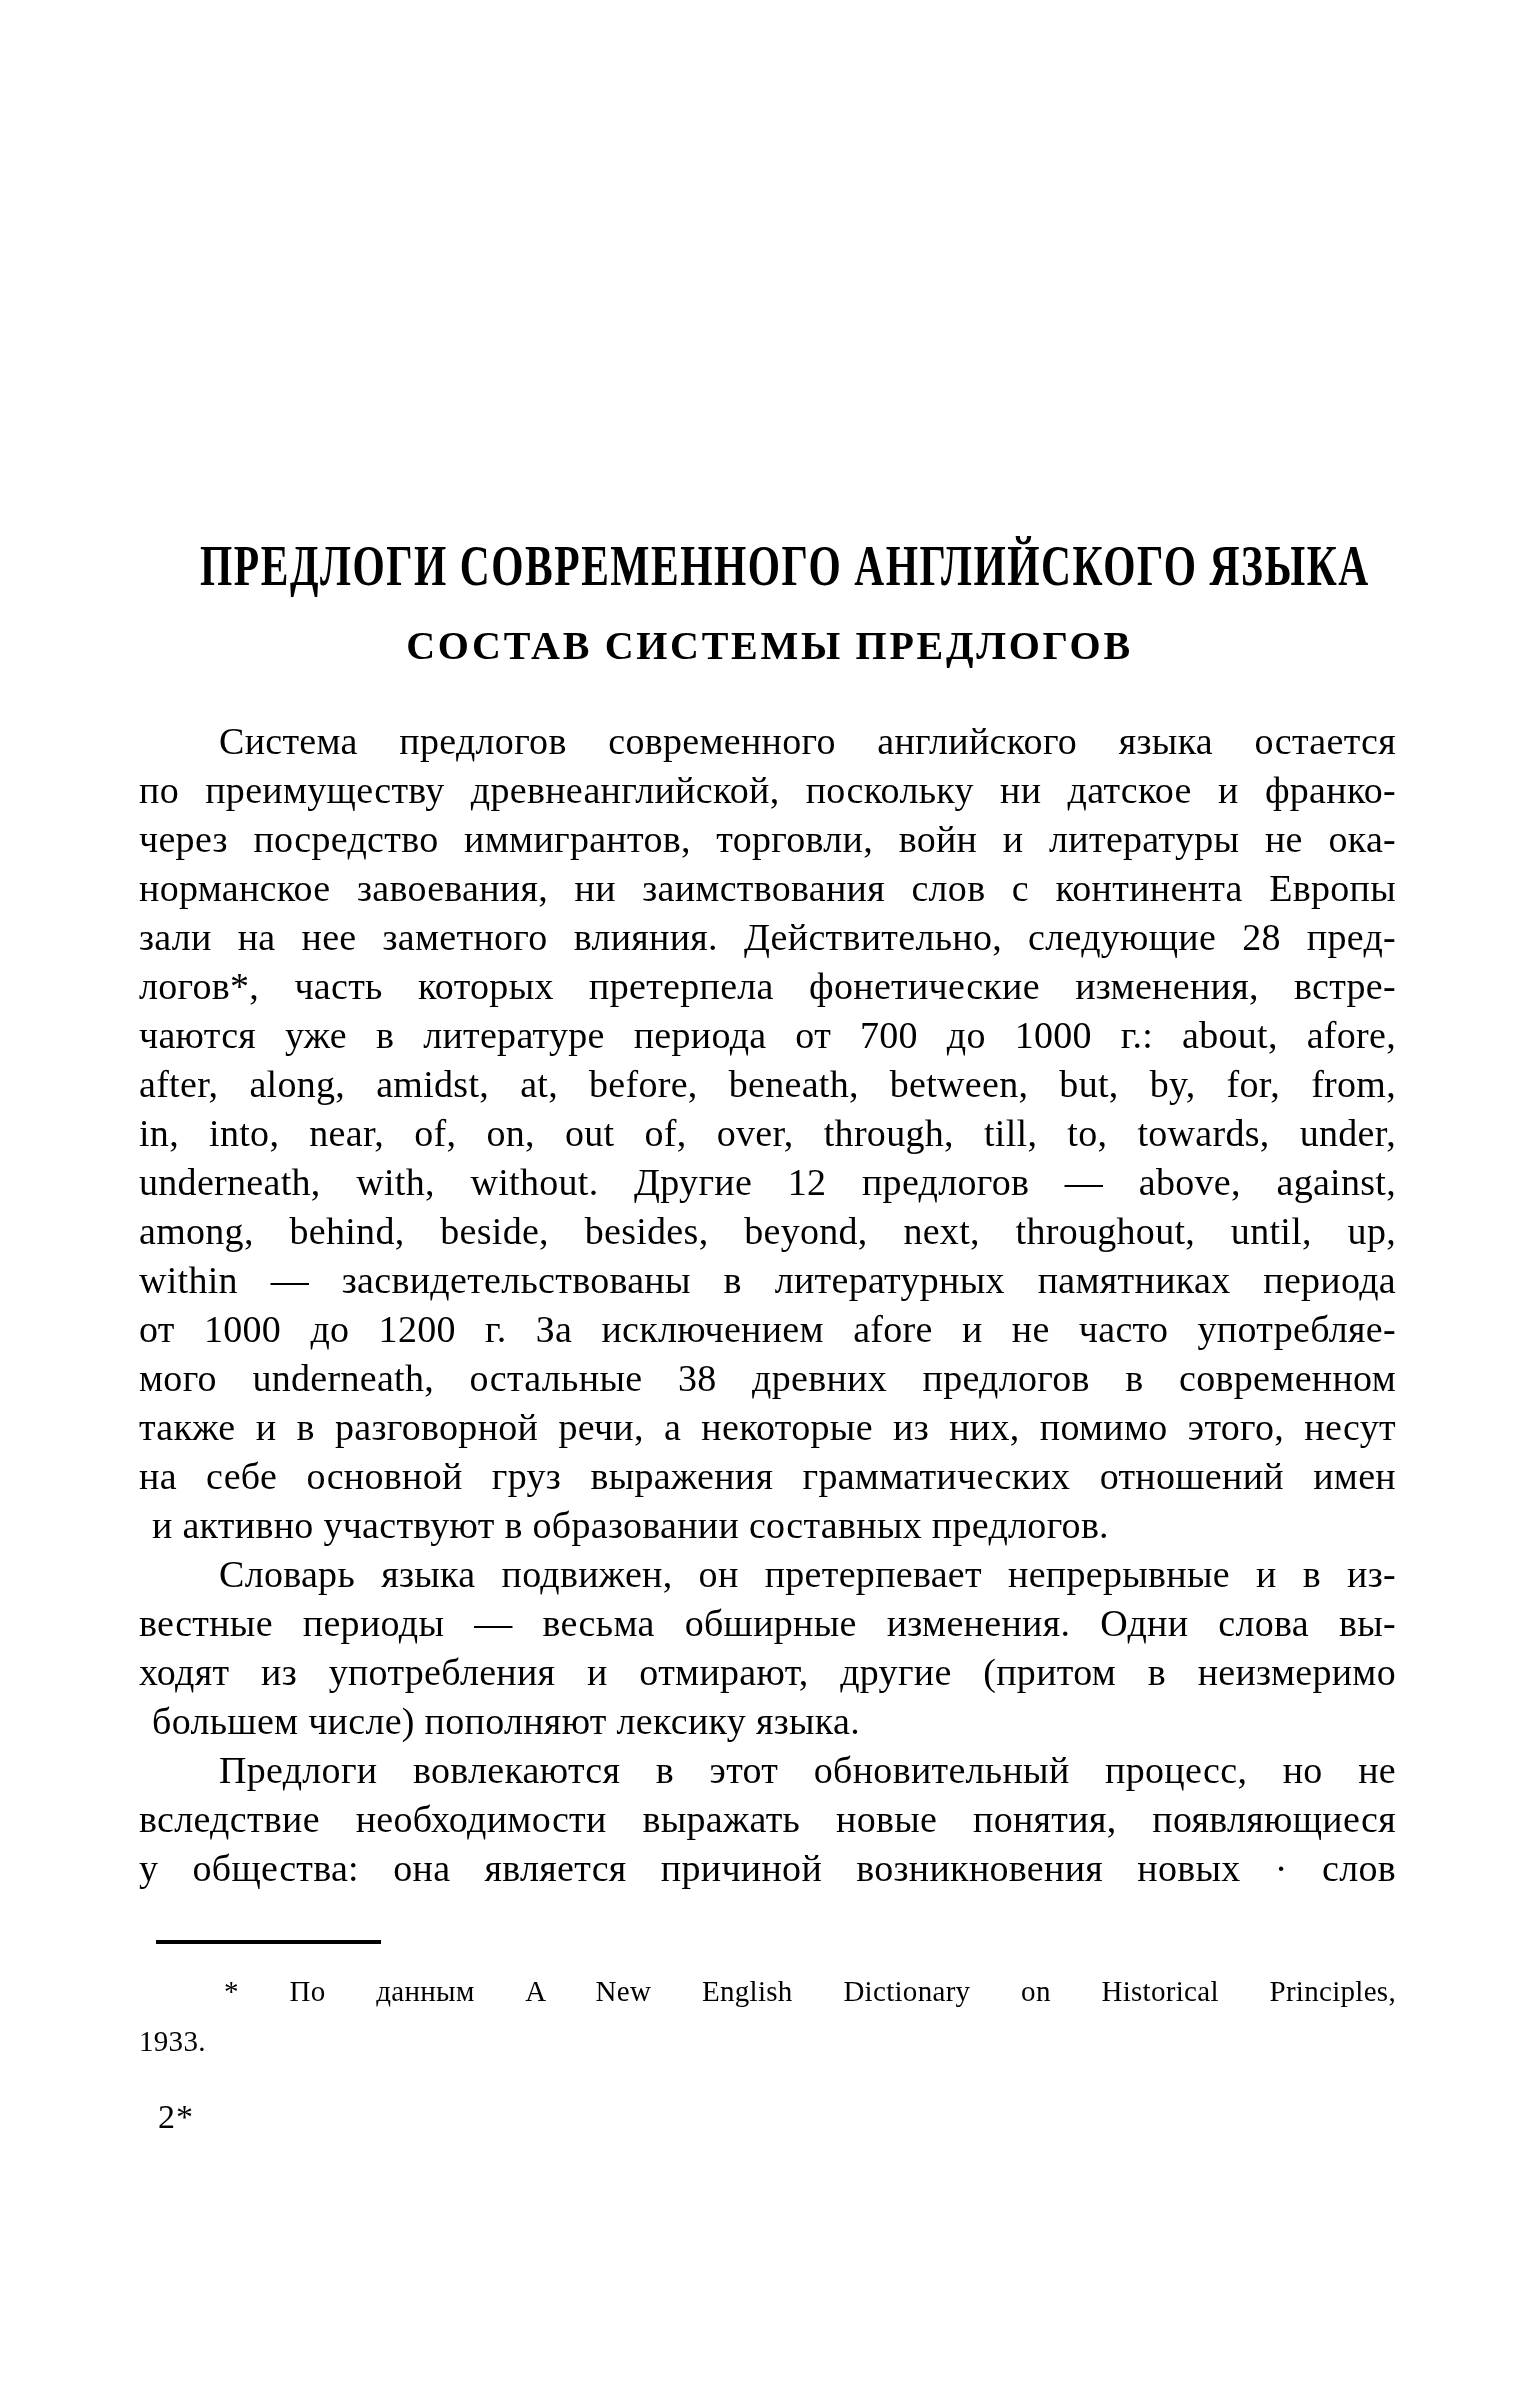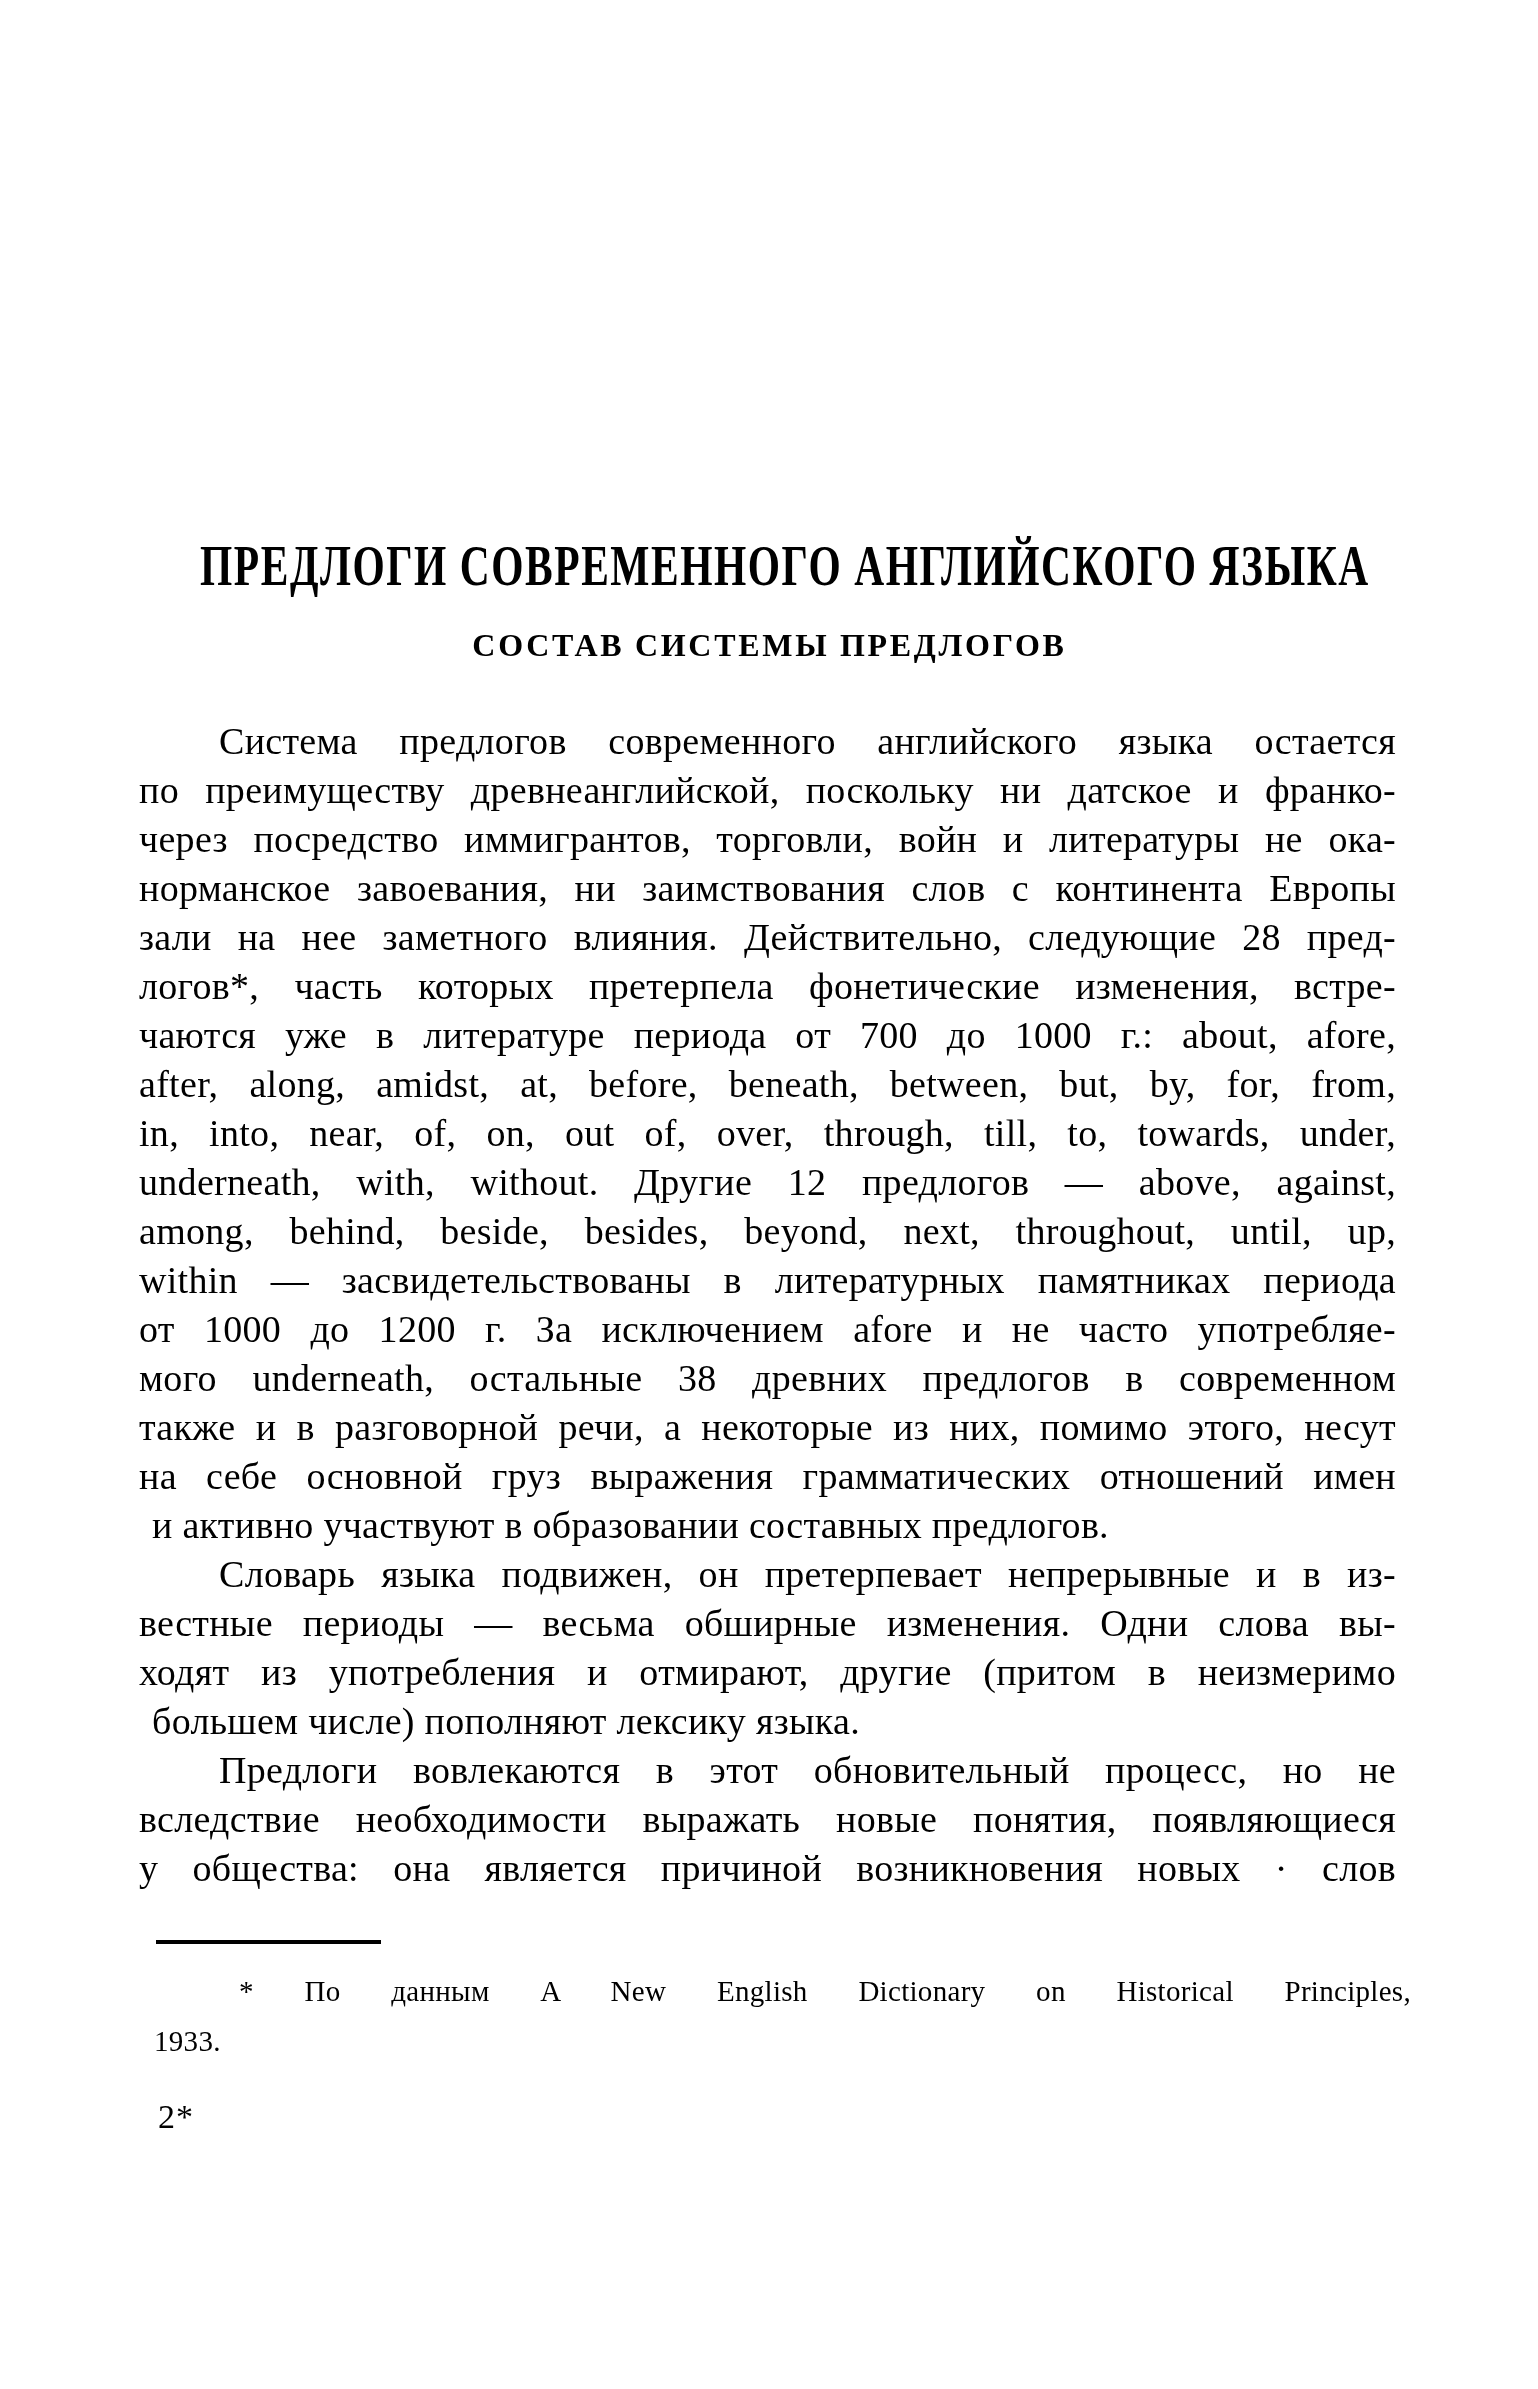--- a/index.html
+++ b/index.html
@@ -25,21 +25,21 @@
     letter-spacing: 2.1px;
     text-align: center;
     white-space: nowrap;
     transform: scaleX(0.74);
     transform-origin: 50% 0;
   }
   .subtitle {
     position: absolute;
     top: 624px; left: 0; width: 100%;
     margin: 0;
-    font-size: 32px; line-height: 43px;
+    font-size: 40px; line-height: 43px;
     font-weight: bold;
     letter-spacing: 2.7px;
     text-align: center;
     white-space: nowrap;
   }
   .body-block {
     position: absolute;
     left: 139px; top: 717px;
     width: 1257px;
   }
@@ -59,21 +59,21 @@
   .ln.ind { padding-left: 80px; }
   .ln.noj { text-align: left; text-align-last: left; margin-left: 13px; }
   .footnote-rule {
     position: absolute;
     left: 156px; top: 1940px;
     width: 225px; height: 3.7px;
     background: #000000;
   }
   .footnote-block {
     position: absolute;
-    left: 154px; top: 1966px;
+    left: 139px; top: 1966px;
     width: 1257px;
   }
   .fn {
     box-sizing: border-box;
     width: 100%;
     height: 50px;
     font-size: 29px;
     line-height: 50px;
     letter-spacing: 0.3px;
     text-align: justify;

